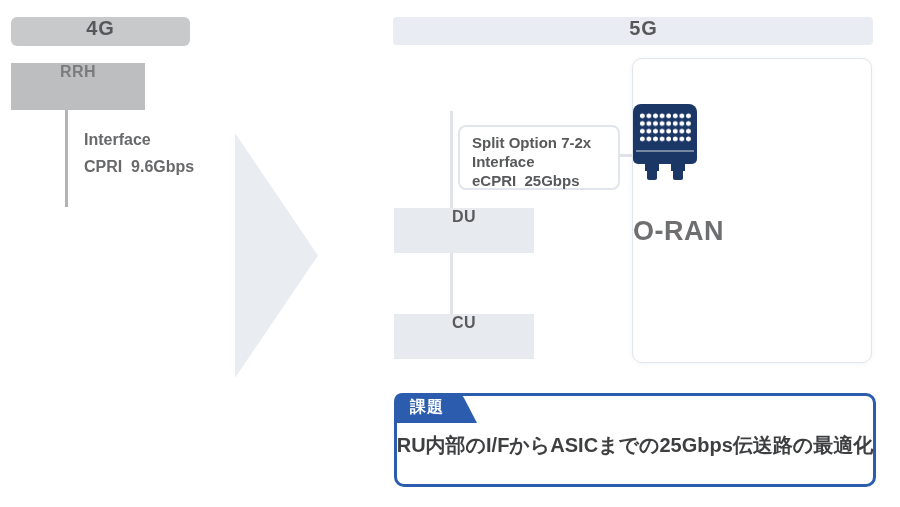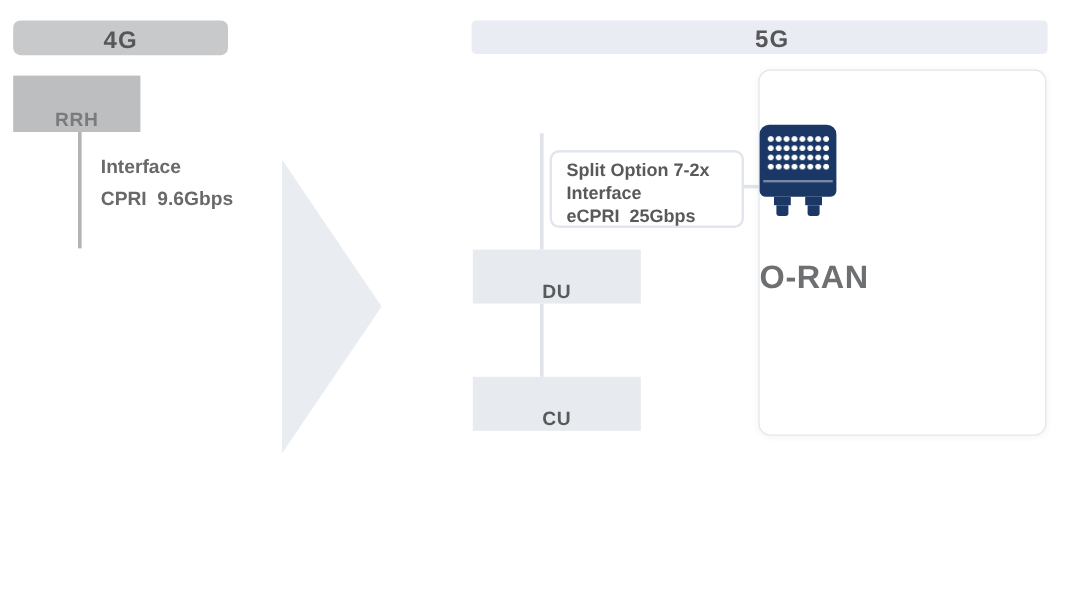--- a/index.html
+++ b/index.html
@@ -3,31 +3,31 @@
 <meta charset="utf-8">
 <style>
   html,body{margin:0;padding:0;}
   body{
     width:900px;height:507px;background:#ffffff;overflow:hidden;
     font-family:"Liberation Sans","DejaVu Sans",sans-serif;
     -webkit-font-smoothing:antialiased;
   }
   .canvas{position:relative;width:900px;height:507px;background:#fff;}
   .abs{position:absolute;box-sizing:border-box;}
-  .center{display:flex;align-items:flex-end;justify-content:center;}
+  .center{display:flex;align-items:flex-start;justify-content:center;}
   .pre{white-space:pre-wrap;}
 
   
   .g4-header{
     left:11px;top:17px;width:179px;height:29px;border-radius:6px;
     background:var(--gray-header,#c8c9ca);color:var(--text-header,#56575a);
     font-size:20px;font-weight:bold;letter-spacing:1px;
   }
   .g4-node{
-    width:106px;height:47px;background:var(--gray-fill,#bdbebf);
+    width:134px;height:47px;background:var(--gray-fill,#bdbebf);
     color:var(--text-on-gray,#7a7b7d);font-size:16px;font-weight:bold;letter-spacing:.5px;
   }
   .g4-node.rrh{left:11px;top:63px;}
   .g4-node.bbu{left:11px;top:207px;height:46px;}
   .g4-link{left:65px;top:110px;width:3px;height:97px;background:var(--gray-line,#b3b3b3);}
   .g4-link-label{
     left:84px;top:126px;color:var(--text-mid,#68696b);
     font-size:16px;font-weight:bold;line-height:27px;
   }
 
@@ -161,14 +161,23 @@
     <div class="ru-icon">
       <div class="body"></div>
       <div class="dots"></div>
       <div class="sep"></div>
       <div class="leg l"></div>
       <div class="leg r"></div>
     </div>
     <div class="oran-title">O-RAN</div>
   </div>
 
+  <div class="abs issue-box">
+    <div class="abs issue-tab">
+      <svg width="86" height="30" viewBox="0 0 86 30">
+        <path d="M0,30 L0,9 Q0,0 9,0 L61,0 Q67,0 70,5 L83,30 Z" fill="currentColor"></path>
+      </svg>
+      <div class="abs issue-tab-label">課題</div>
+    </div>
+    <div class="abs center issue-text">RU内部のI/FからASICまでの25Gbps伝送路の最適化</div>
+  </div>
 
 </div>
 
 </body></html>

